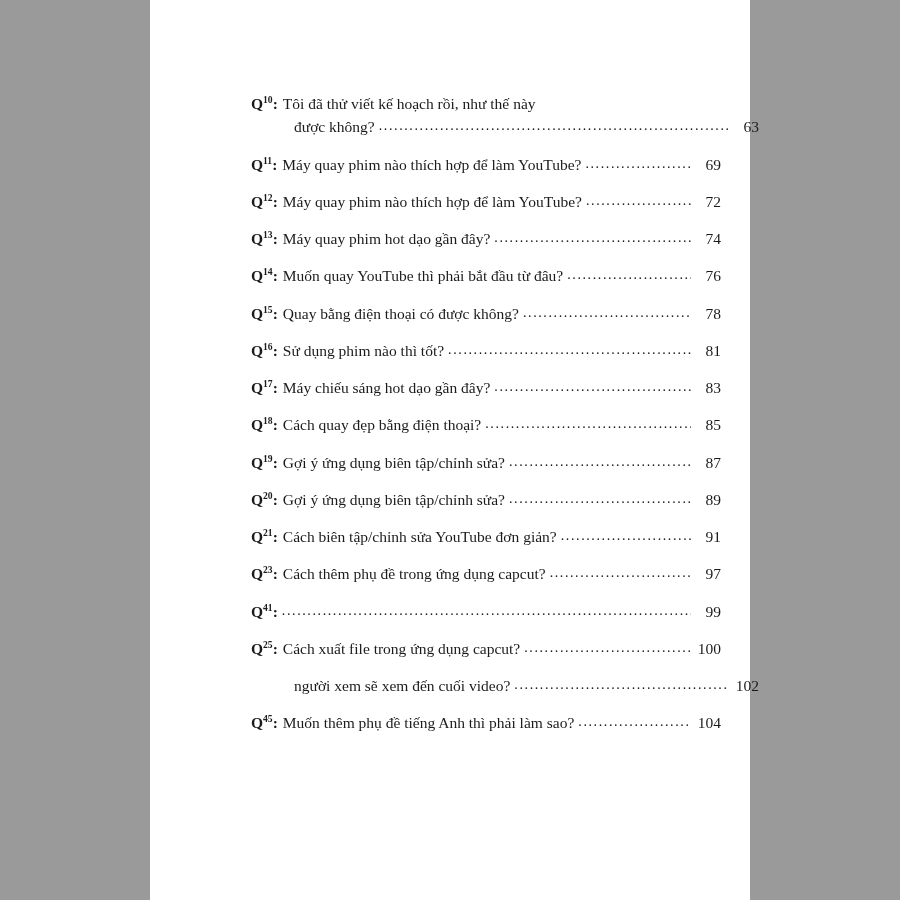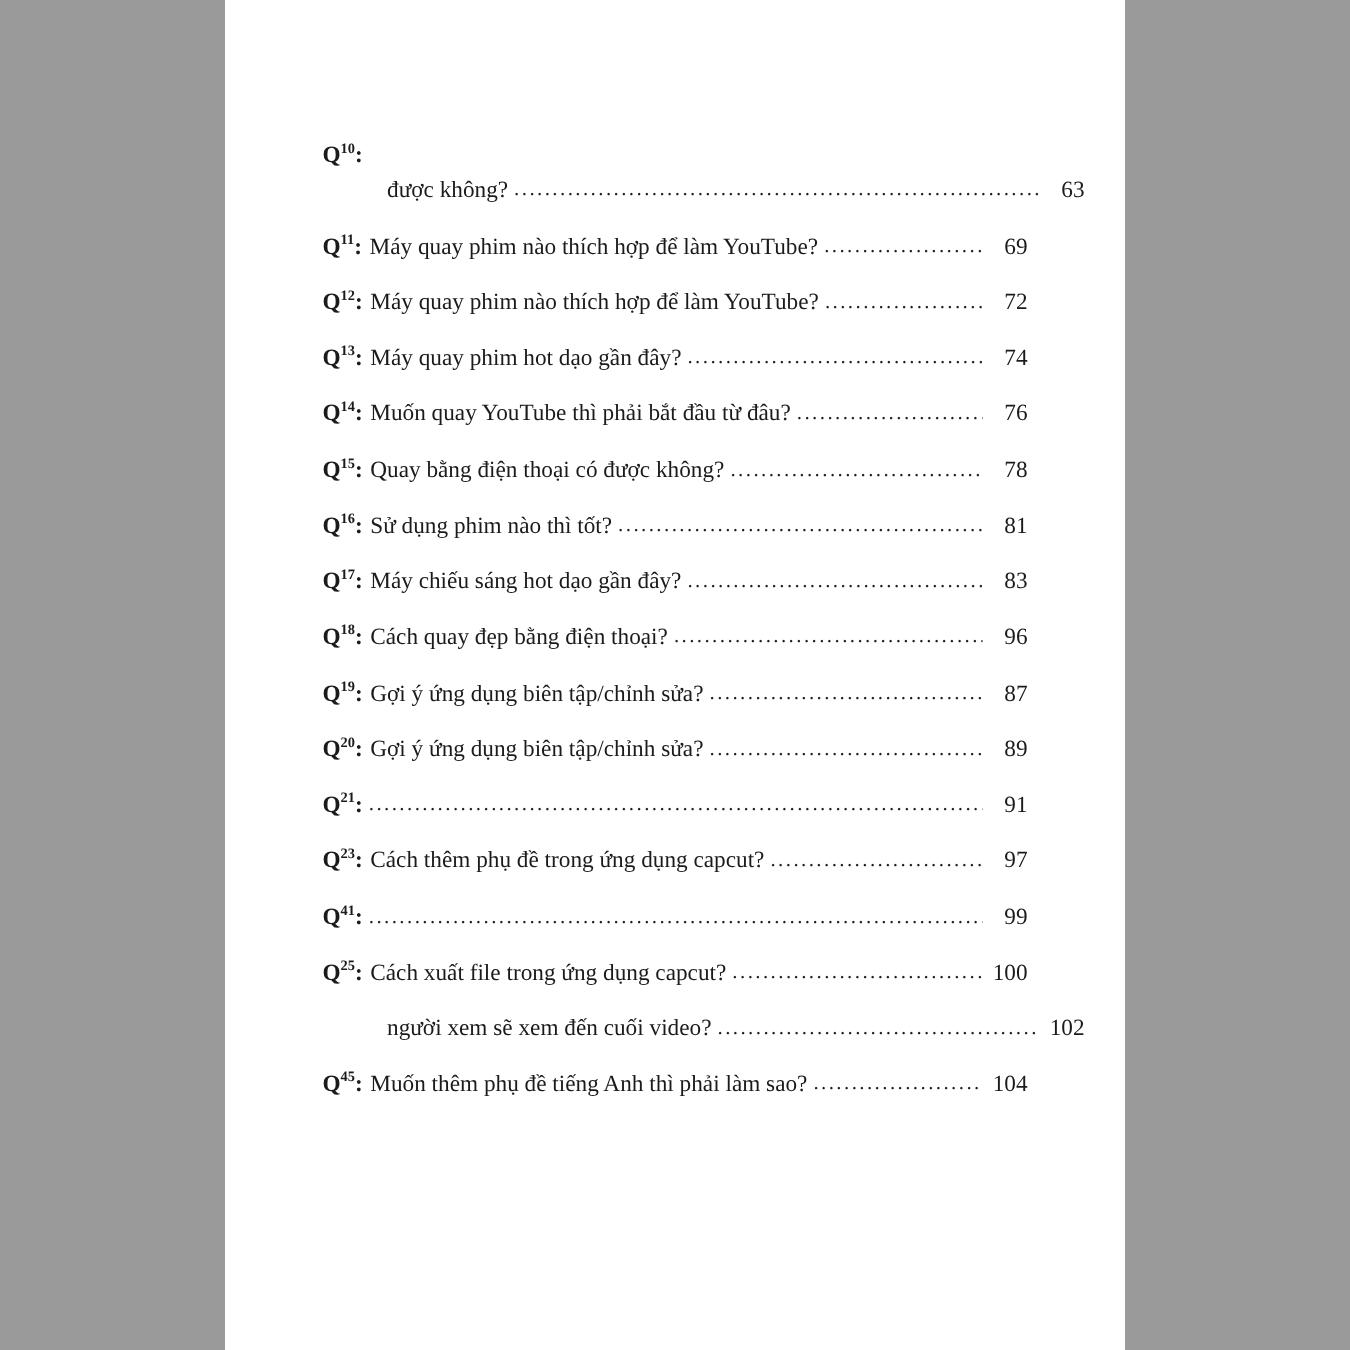--- a/index.html
+++ b/index.html
@@ -29,22 +29,23 @@
   }
   .entry {
     display: block;
     margin-bottom: 14px;
     font-size: 15.5px;
     color: #1b1b1b;
     line-height: 1.5;
   }
   .line {
     display: flex;
-    align-items: center;
+    align-items: flex-start;
     width: 100%;
+    margin-left: 36px;
   }
   .line.second {
     padding-left: 38px;
   }
   .qlabel {
     font-weight: bold;
     white-space: nowrap;
     flex: 0 0 auto;
   }
   .qlabel sup {
@@ -81,20 +82,21 @@
   }
 </style>
 </head>
 <body>
 
 <div class="page">
   <div class="toc" id="toc-root">
       <div class="entry">
         <div class="line">
           <span class="qlabel"><span>Q</span><sup>10</sup><span class="qcolon">:</span></span>
+          <span class="title">Tôi đã thử viết kế hoạch rồi, như thế này</span>
         </div>
         <div class="line second">
           <span class="title">được không?</span>
           <span class="leader"></span>
           <span class="pagenum">63</span>
         </div>
       </div>
       <div class="entry">
         <div class="line">
           <span class="qlabel"><span>Q</span><sup>11</sup><span class="qcolon">:</span></span>
@@ -149,21 +151,21 @@
           <span class="title">Máy chiếu sáng hot dạo gần đây?</span>
           <span class="leader"></span>
           <span class="pagenum">83</span>
         </div>
       </div>
       <div class="entry">
         <div class="line">
           <span class="qlabel"><span>Q</span><sup>18</sup><span class="qcolon">:</span></span>
           <span class="title">Cách quay đẹp bằng điện thoại?</span>
           <span class="leader"></span>
-          <span class="pagenum">96</span>
+          <span class="pagenum">85</span>
         </div>
       </div>
       <div class="entry">
         <div class="line">
           <span class="qlabel"><span>Q</span><sup>19</sup><span class="qcolon">:</span></span>
           <span class="title">Gợi ý ứng dụng biên tập/chỉnh sửa?</span>
           <span class="leader"></span>
           <span class="pagenum">87</span>
         </div>
       </div>
@@ -171,20 +173,21 @@
         <div class="line">
           <span class="qlabel"><span>Q</span><sup>20</sup><span class="qcolon">:</span></span>
           <span class="title">Gợi ý ứng dụng biên tập/chỉnh sửa?</span>
           <span class="leader"></span>
           <span class="pagenum">89</span>
         </div>
       </div>
       <div class="entry">
         <div class="line">
           <span class="qlabel"><span>Q</span><sup>21</sup><span class="qcolon">:</span></span>
+          <span class="title">Cách biên tập/chỉnh sửa YouTube đơn giản?</span>
           <span class="leader"></span>
           <span class="pagenum">91</span>
         </div>
       </div>
       <div class="entry">
         <div class="line">
           <span class="qlabel"><span>Q</span><sup>23</sup><span class="qcolon">:</span></span>
           <span class="title">Cách thêm phụ đề trong ứng dụng capcut?</span>
           <span class="leader"></span>
           <span class="pagenum">97</span>

